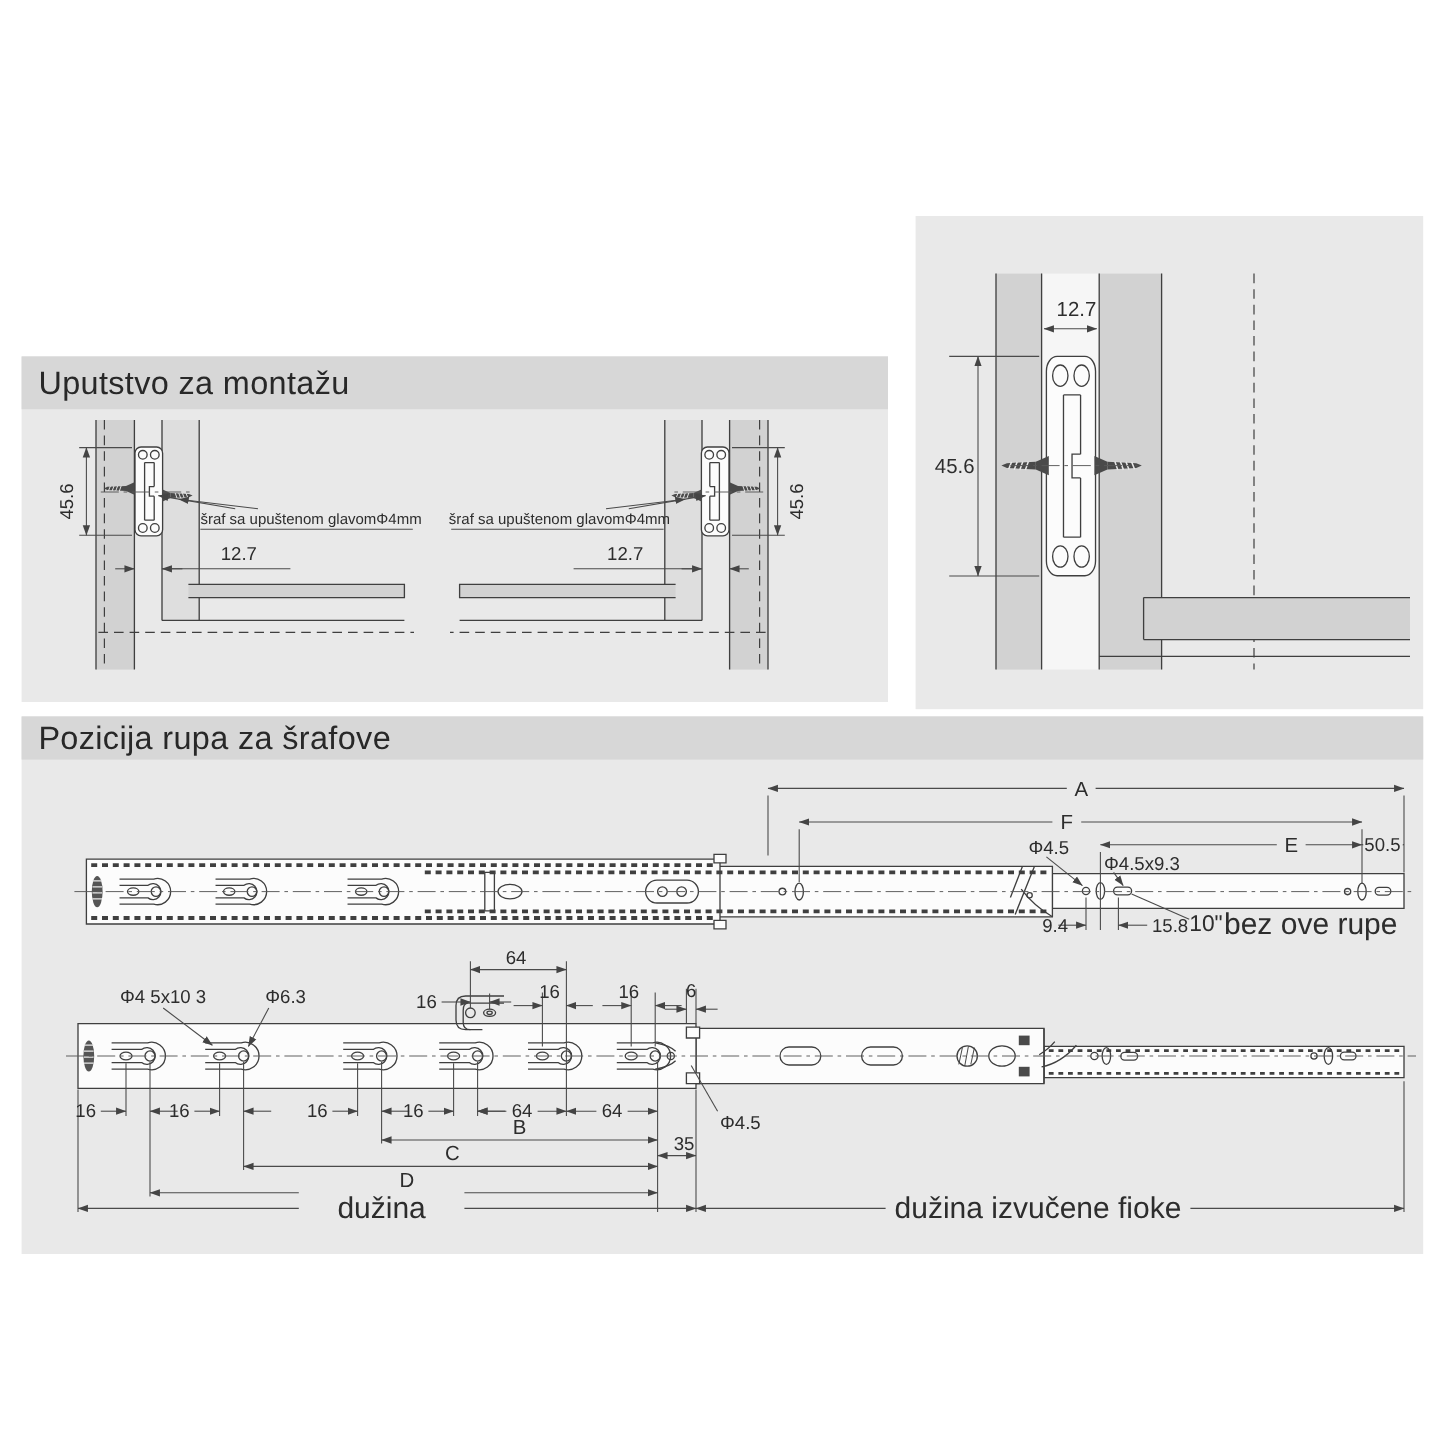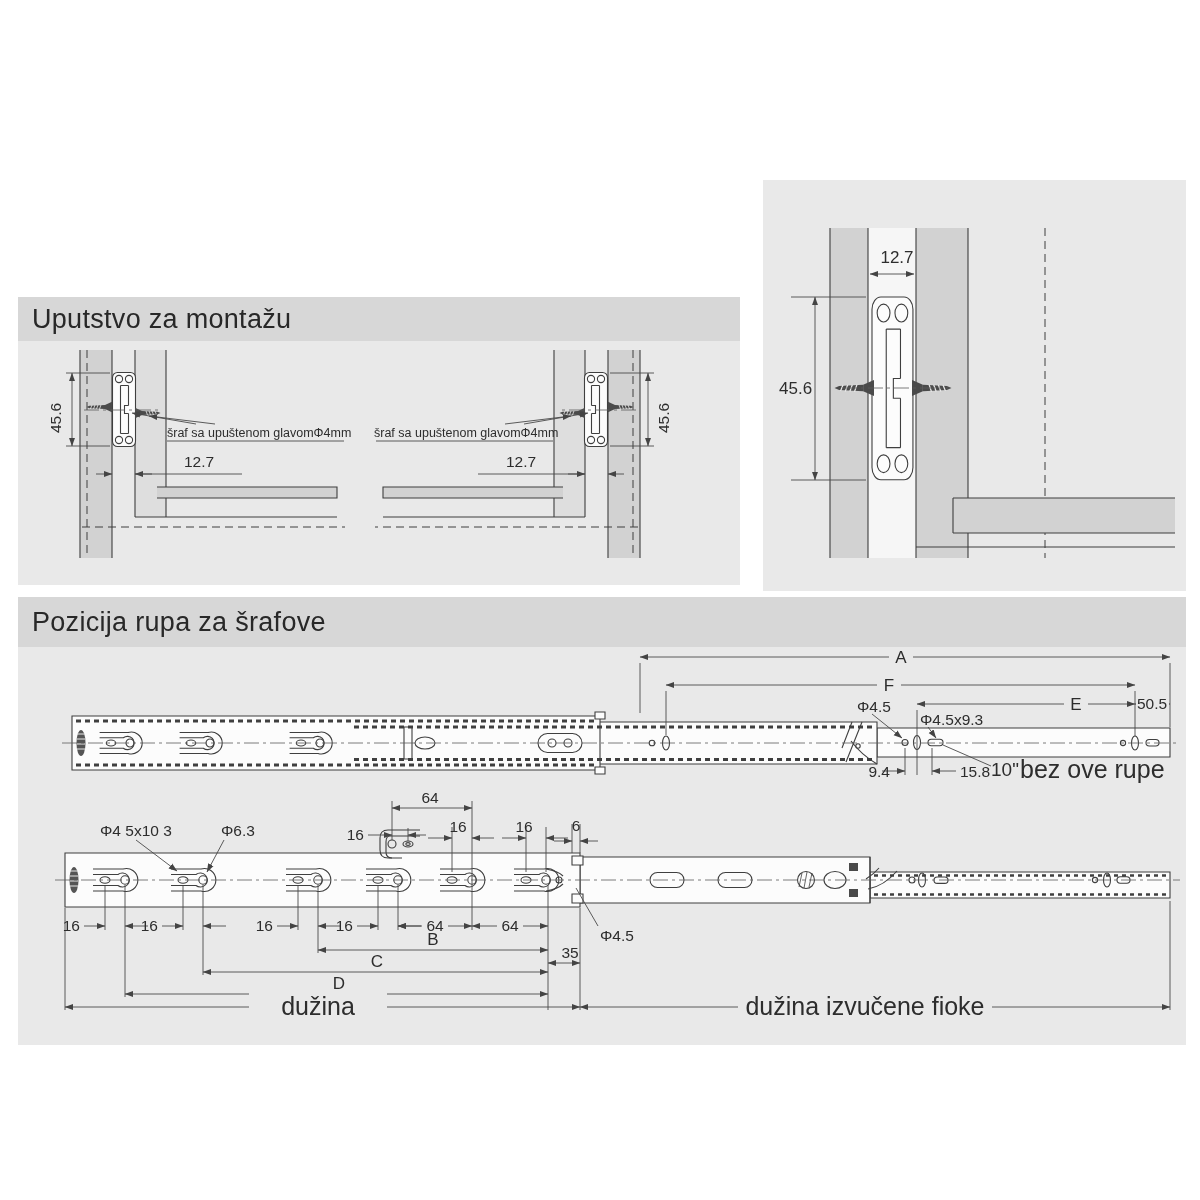--- a/index.html
+++ b/index.html
@@ -1,21 +1,21 @@
 <!DOCTYPE html>
 <html><head>
 <meta charset="utf-8">
 <style>
   html,body{margin:0;padding:0;background:#ffffff;}
   .page{position:relative;width:1200px;height:1200px;background:#ffffff;overflow:hidden;
         font-family:"Liberation Sans",sans-serif;}
   .panel{position:absolute;background:#e9e9e9;}
   .panel-header{background:#d7d7d7;display:flex;align-items:center;padding:0 14px;
         font-size:27px;color:#282828;letter-spacing:.3px;}
-  .hdr44{height:44px;text-align:center;} .hdr50{height:50px;text-align:center;}
+  .hdr44{height:44px;text-align:center;} .hdr50{height:36px;text-align:center;}
   svg.overlay{position:absolute;left:0;top:0;}
   .p  {stroke:#3f3f3f;stroke-width:1.1;fill:none;vector-effect:non-scaling-stroke;}
   .pf {stroke:#3f3f3f;stroke-width:1.1;fill:#fcfcfc;vector-effect:non-scaling-stroke;}
   .fillb{fill:#d2d2d2;}
   .fillb2{fill:#dedede;}
   .d  {stroke:#4a4a4a;stroke-width:0.9;fill:none;}
   .cl {stroke:#5a5a5a;stroke-width:0.8;stroke-dasharray:15 4 3 4;fill:none;}
   .ds {stroke:#3f3f3f;stroke-width:3.2;stroke-dasharray:5 4;fill:none;}
   .ds2{stroke:#3f3f3f;stroke-width:2.4;stroke-dasharray:4 4;fill:none;}
   .dash{stroke:#3f3f3f;stroke-width:1;stroke-dasharray:8 5;fill:none;}

